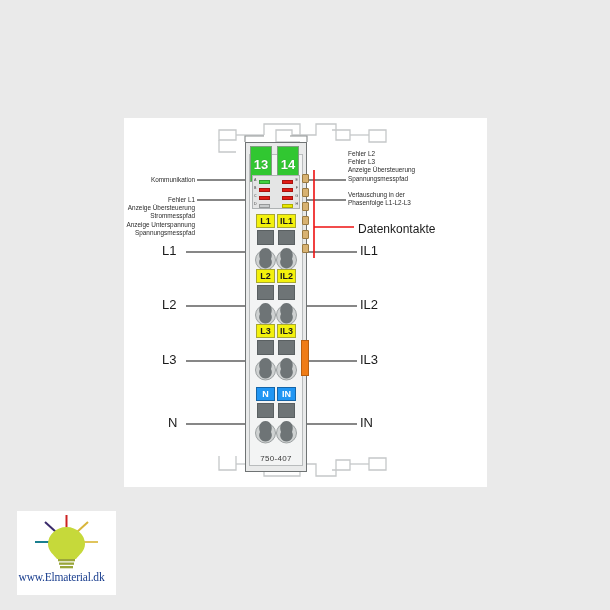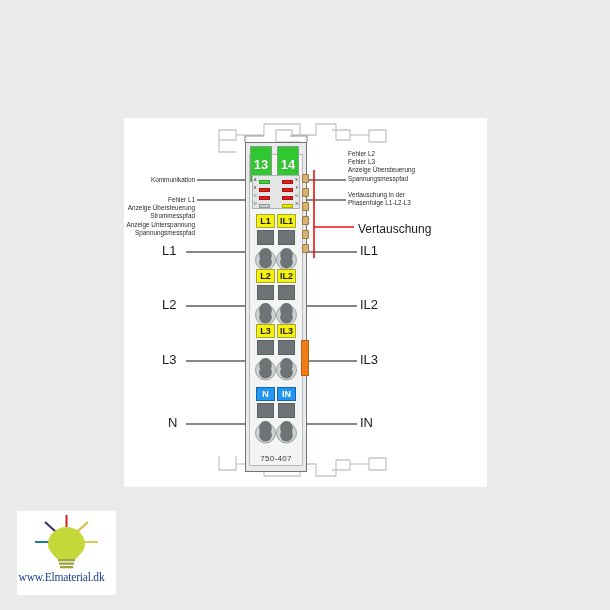--- a/index.html
+++ b/index.html
@@ -272,21 +272,21 @@
     <div>Fehler L3</div>
     <div>Anzeige Übersteuerung</div>
     <div>Spannungsmesspfad</div>
   </div>
 
   <div class="lbl l" style="left:224px;top:73px;">
     <div>Vertauschung in der</div>
     <div>Phasenfolge L1-L2-L3</div>
   </div>
 
-  <div class="datak">Vertauschung</div>
+  <div class="datak">Datenkontakte</div>
 
   <div class="phase" style="left:38px;top:125px;">L1</div>
   <div class="phase" style="left:236px;top:125px;">IL1</div>
   <div class="phase" style="left:38px;top:179px;">L2</div>
   <div class="phase" style="left:236px;top:179px;">IL2</div>
   <div class="phase" style="left:38px;top:234px;">L3</div>
   <div class="phase" style="left:236px;top:234px;">IL3</div>
   <div class="phase" style="left:44px;top:297px;">N</div>
   <div class="phase" style="left:236px;top:297px;">IN</div>
 

